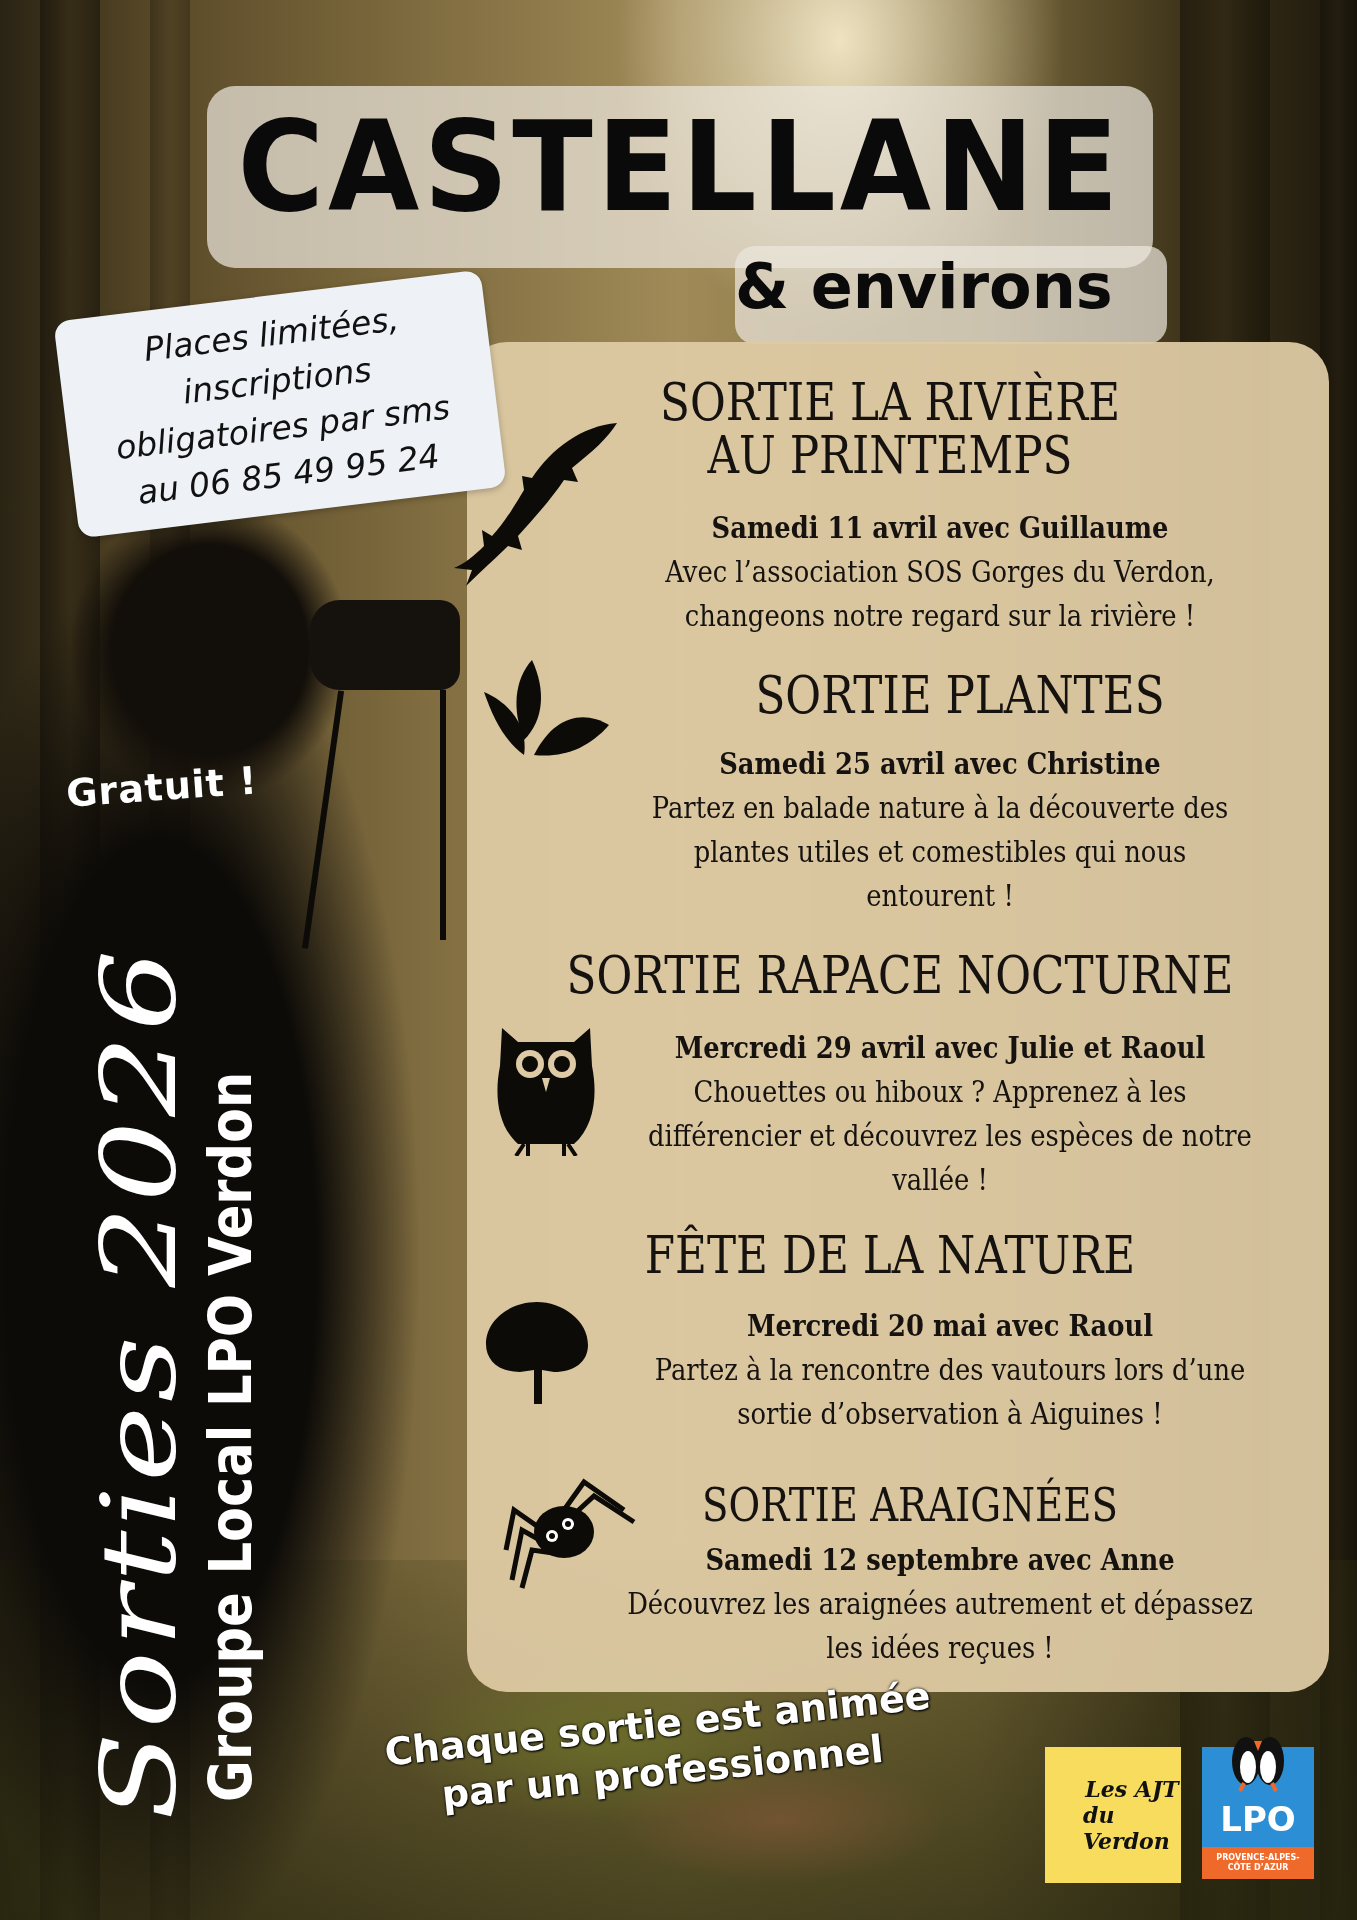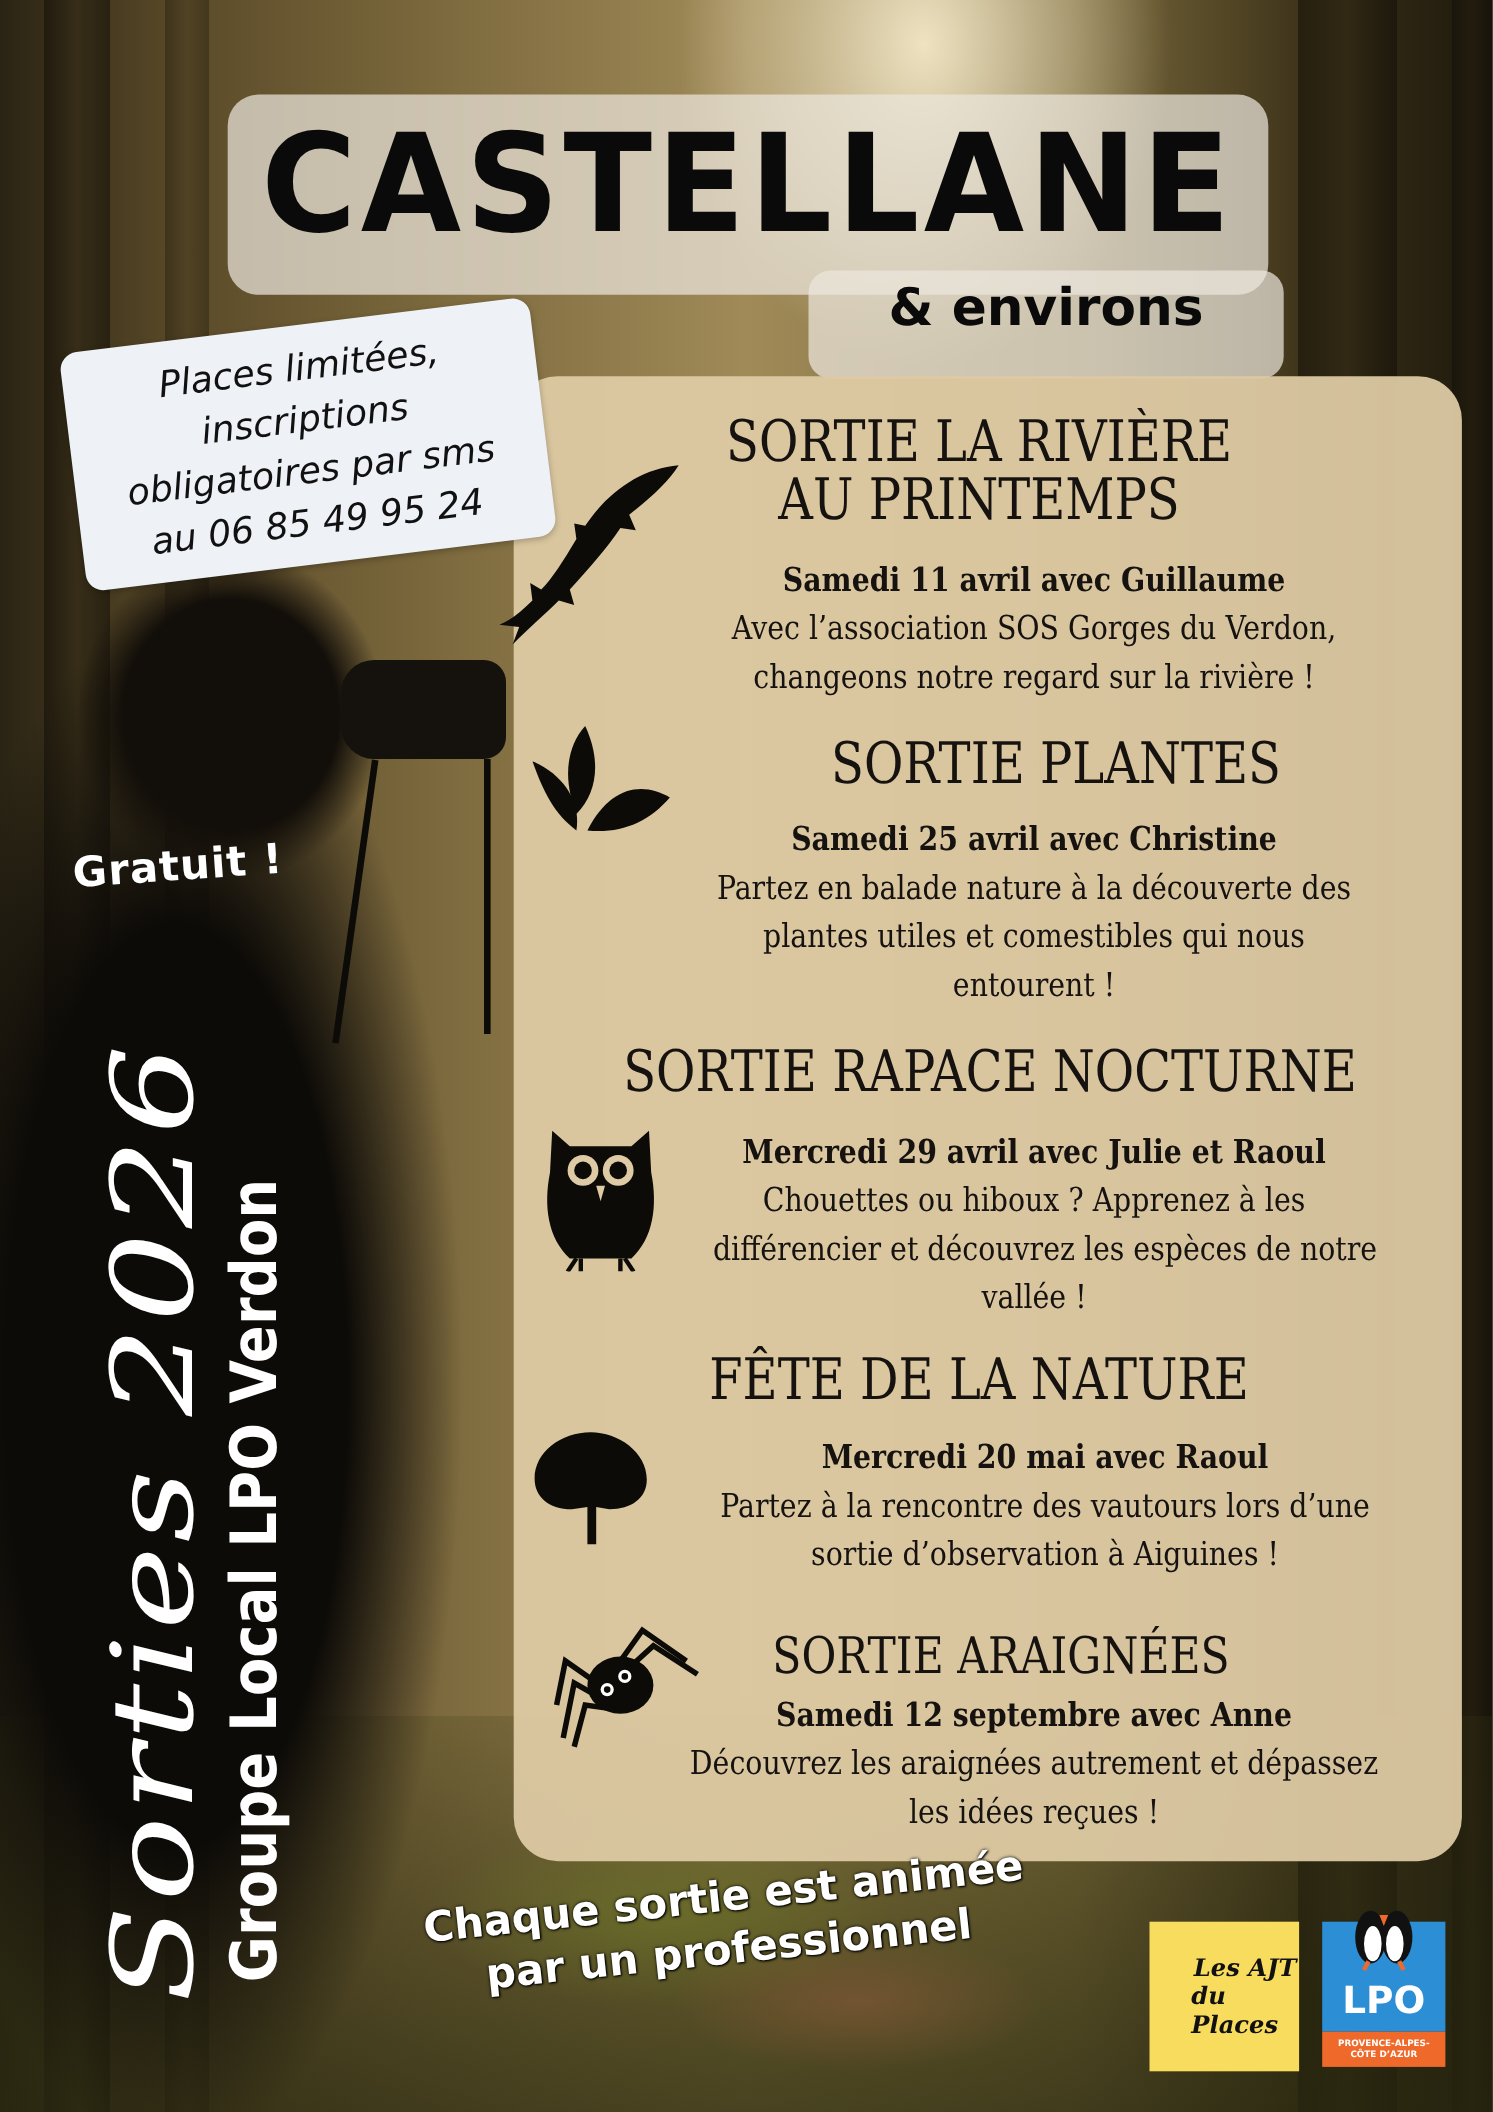--- a/index.html
+++ b/index.html
@@ -52,23 +52,23 @@
     position: absolute; left: 207px; top: 108px; width: 946px; text-align: center;
     font-family: "DejaVu Sans", sans-serif; font-weight: bold;
     font-size: 118px; letter-spacing: 4px; color: #0a0a0a; line-height: 1;
     transform: scaleY(1.05);
   }
   .subtitle-box {
     position: absolute; left: 735px; top: 246px; width: 432px; height: 98px;
     background: rgba(235,230,220,0.72); border-radius: 20px;
   }
   .subtitle {
-    position: absolute; left: 735px; top: 256px; width: 432px; text-align: center;
+    position: absolute; left: 735px; top: 256px; width: 432px; 
     font-family: "DejaVu Sans", sans-serif; font-weight: bold;
-    font-size: 47px; color: #0a0a0a; line-height: 1;
+    font-size: 62px; color: #0a0a0a; line-height: 1;
   }
 
   
   .note {
     position: absolute; left: 65px; top: 295px; width: 430px; height: 218px;
     background: #eef1f6; border-radius: 16px;
     transform: rotate(-7deg); transform-origin: center;
     box-shadow: 0 2px 6px rgba(0,0,0,0.25);
     display: flex; flex-direction: column; align-items: center; justify-content: center;
   }
@@ -248,21 +248,21 @@
   <span class="groupe">Groupe Local LPO Verdon</span>
 </div>
 
 <div class="chaque">
   <div>Chaque sortie est animée</div>
   <div>par un professionnel</div>
 </div>
 
 <div class="logo-ajt">
   <span>Les AJT</span>
-  <span>du Places</span>
+  <span>du Verdon</span>
 </div>
 <div class="logo-lpo">
   <div class="lpo-blue"></div>
   <svg class="icon" style="left:20px;top:-22px" width="72" height="70" viewBox="0 0 72 70">
     <ellipse cx="24" cy="36" rx="14" ry="24" fill="#111"></ellipse>
       <ellipse cx="48" cy="36" rx="14" ry="24" fill="#111"></ellipse>
     <ellipse cx="26" cy="42" rx="8" ry="16" fill="#fff"></ellipse>
       <ellipse cx="46" cy="42" rx="8" ry="16" fill="#fff"></ellipse>
     <path d="M32 16 L40 16 L36 26 Z" fill="#ef6a2a"></path>
     <path d="M22 58 L18 66 M50 58 L54 66" stroke="#ef6a2a" stroke-width="4"></path>

